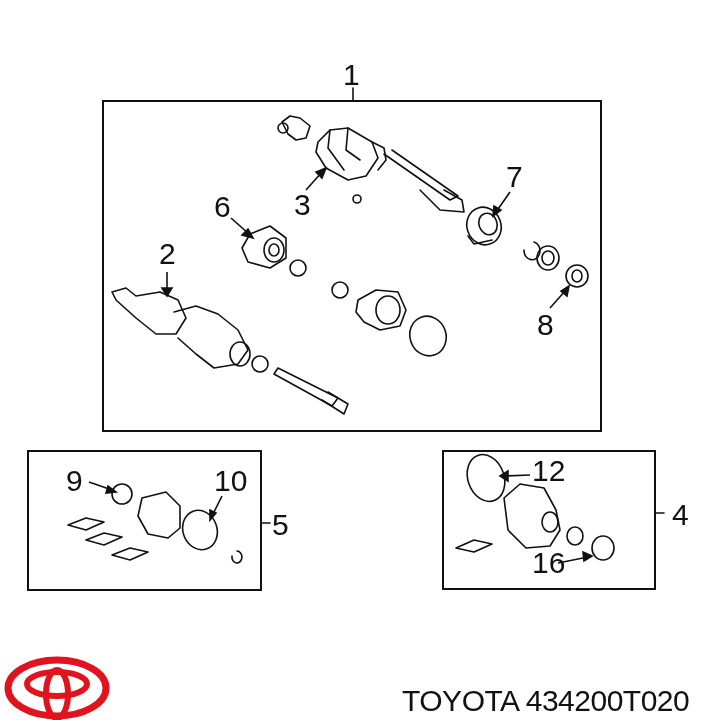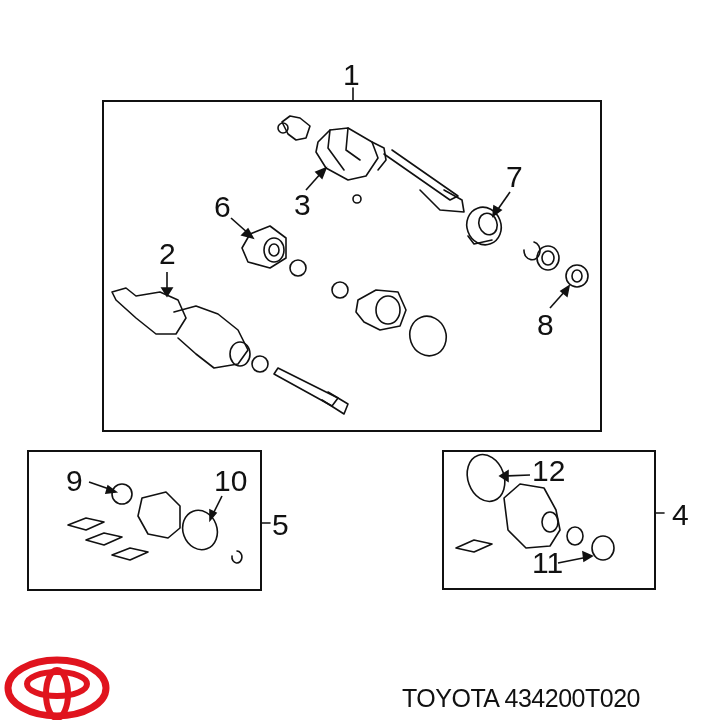--- a/index.html
+++ b/index.html
@@ -1,19 +1,19 @@
 <!DOCTYPE html>
 <html><head>
 <meta charset="utf-8">
 <style>
   html,body{margin:0;padding:0;background:#fff;}
   body{width:720px;height:720px;position:relative;overflow:hidden;font-family:"Liberation Sans",sans-serif;}
   .box{position:absolute;border:2px solid #111;box-sizing:border-box;}
   .num{position:absolute;font-size:30px;color:#111;line-height:1;}
-  .caption{position:absolute;font-size:25px;color:#111;line-height:1;letter-spacing:-0.5px;}
+  .caption{position:absolute;font-size:30px;color:#111;line-height:1;letter-spacing:-0.5px;}
   svg.art{position:absolute;left:0;top:0;}
 </style>
 </head>
 <body>
 
 <div class="box" style="left:102px;top:100px;width:500px;height:332px;"></div>
 
 <div class="box" style="left:27px;top:450px;width:235px;height:141px;"></div>
 
 <div class="box" style="left:442px;top:450px;width:214px;height:140px;"></div>
@@ -109,21 +109,21 @@
 <span class="num" style="left:343px;top:60px;">1</span>
 <span class="num" style="left:159px;top:239px;">2</span>
 <span class="num" style="left:294px;top:190px;">3</span>
 <span class="num" style="left:672px;top:500px;">4</span>
 <span class="num" style="left:272px;top:510px;">5</span>
 <span class="num" style="left:214px;top:192px;">6</span>
 <span class="num" style="left:506px;top:162px;">7</span>
 <span class="num" style="left:537px;top:310px;">8</span>
 <span class="num" style="left:66px;top:466px;">9</span>
 <span class="num" style="left:214px;top:466px;text-align:right;">10</span>
-<span class="num" style="left:532px;top:548px;">11</span>
+<span class="num" style="left:532px;top:548px;">16</span>
 <span class="num" style="left:532px;top:456px;">12</span>
 
 <svg style="position:absolute;left:3px;top:654px;" width="108" height="66" viewBox="0 0 108 66">
   <g fill="none" stroke="#e0141e">
     <ellipse cx="54" cy="34" rx="49" ry="28" stroke-width="7"></ellipse>
     <ellipse cx="54" cy="30" rx="30" ry="12" stroke-width="6"></ellipse>
     <ellipse cx="54" cy="40" rx="11" ry="24" stroke-width="6"></ellipse>
   </g>
 </svg>
 

